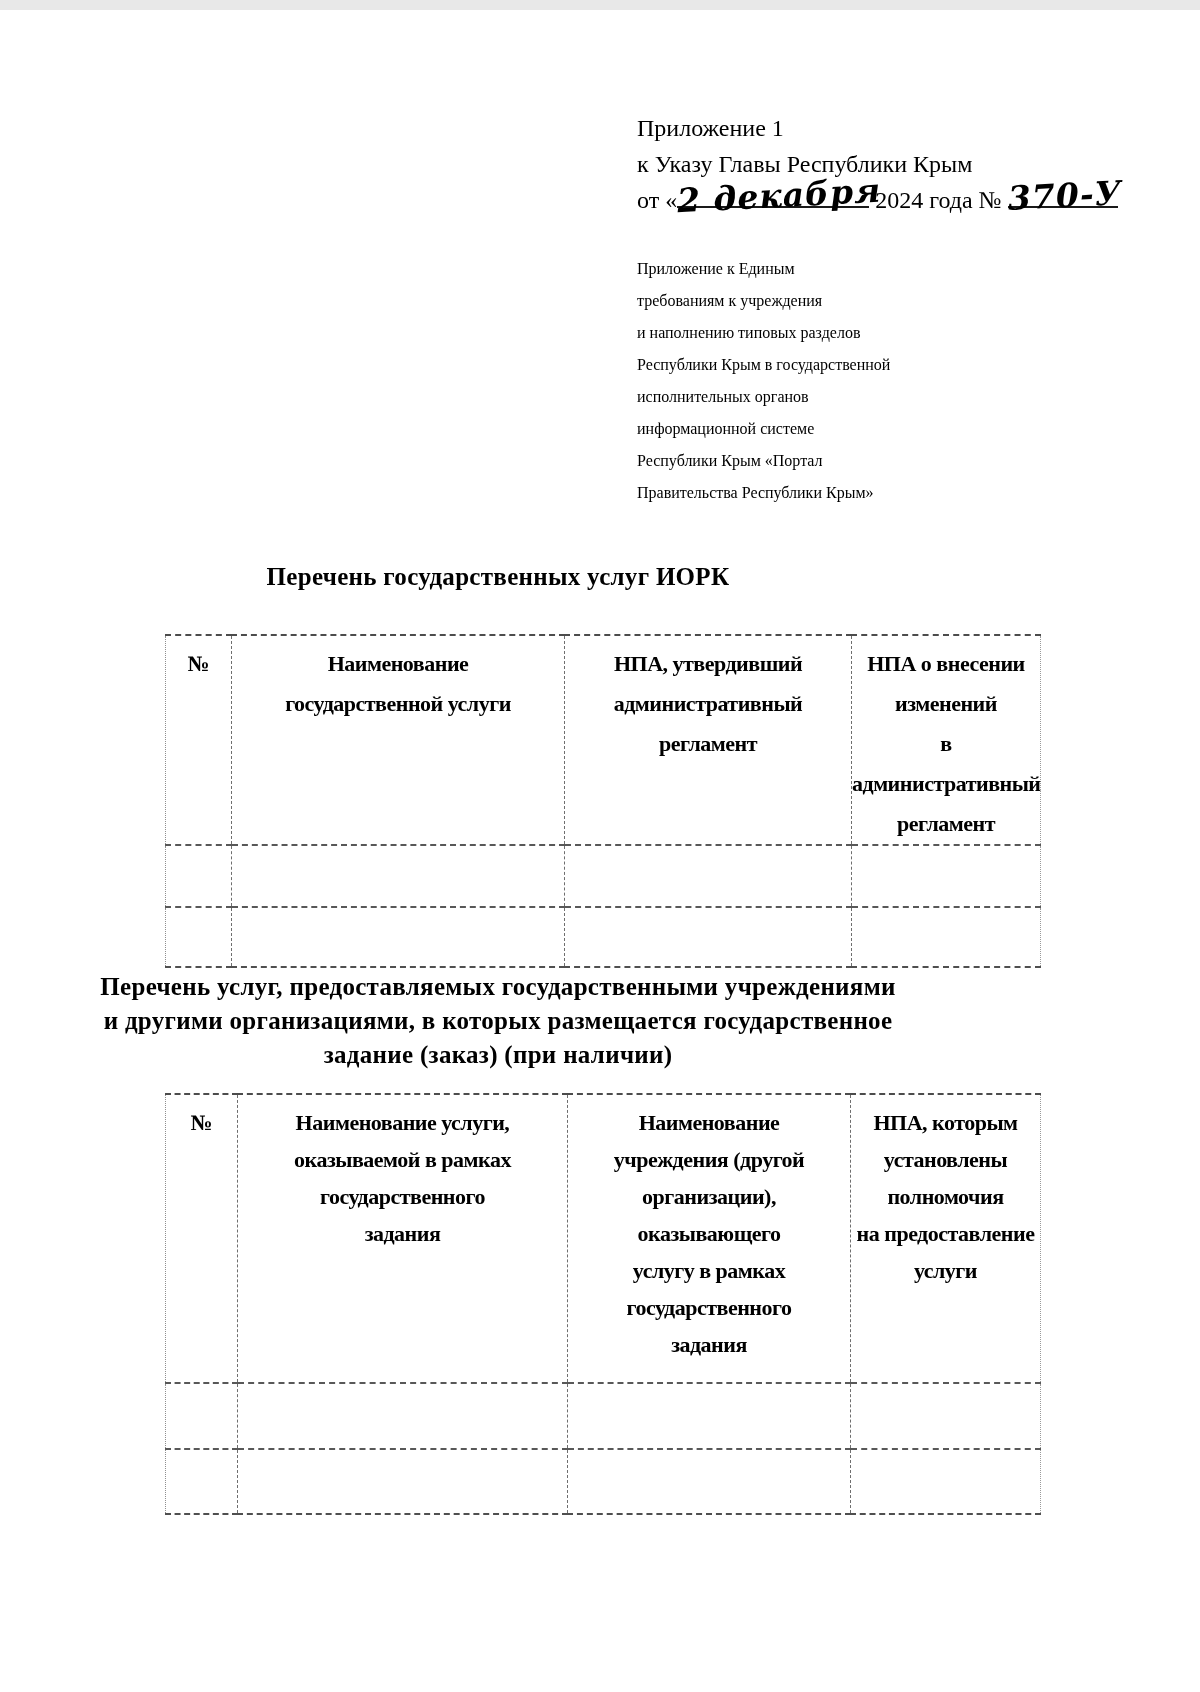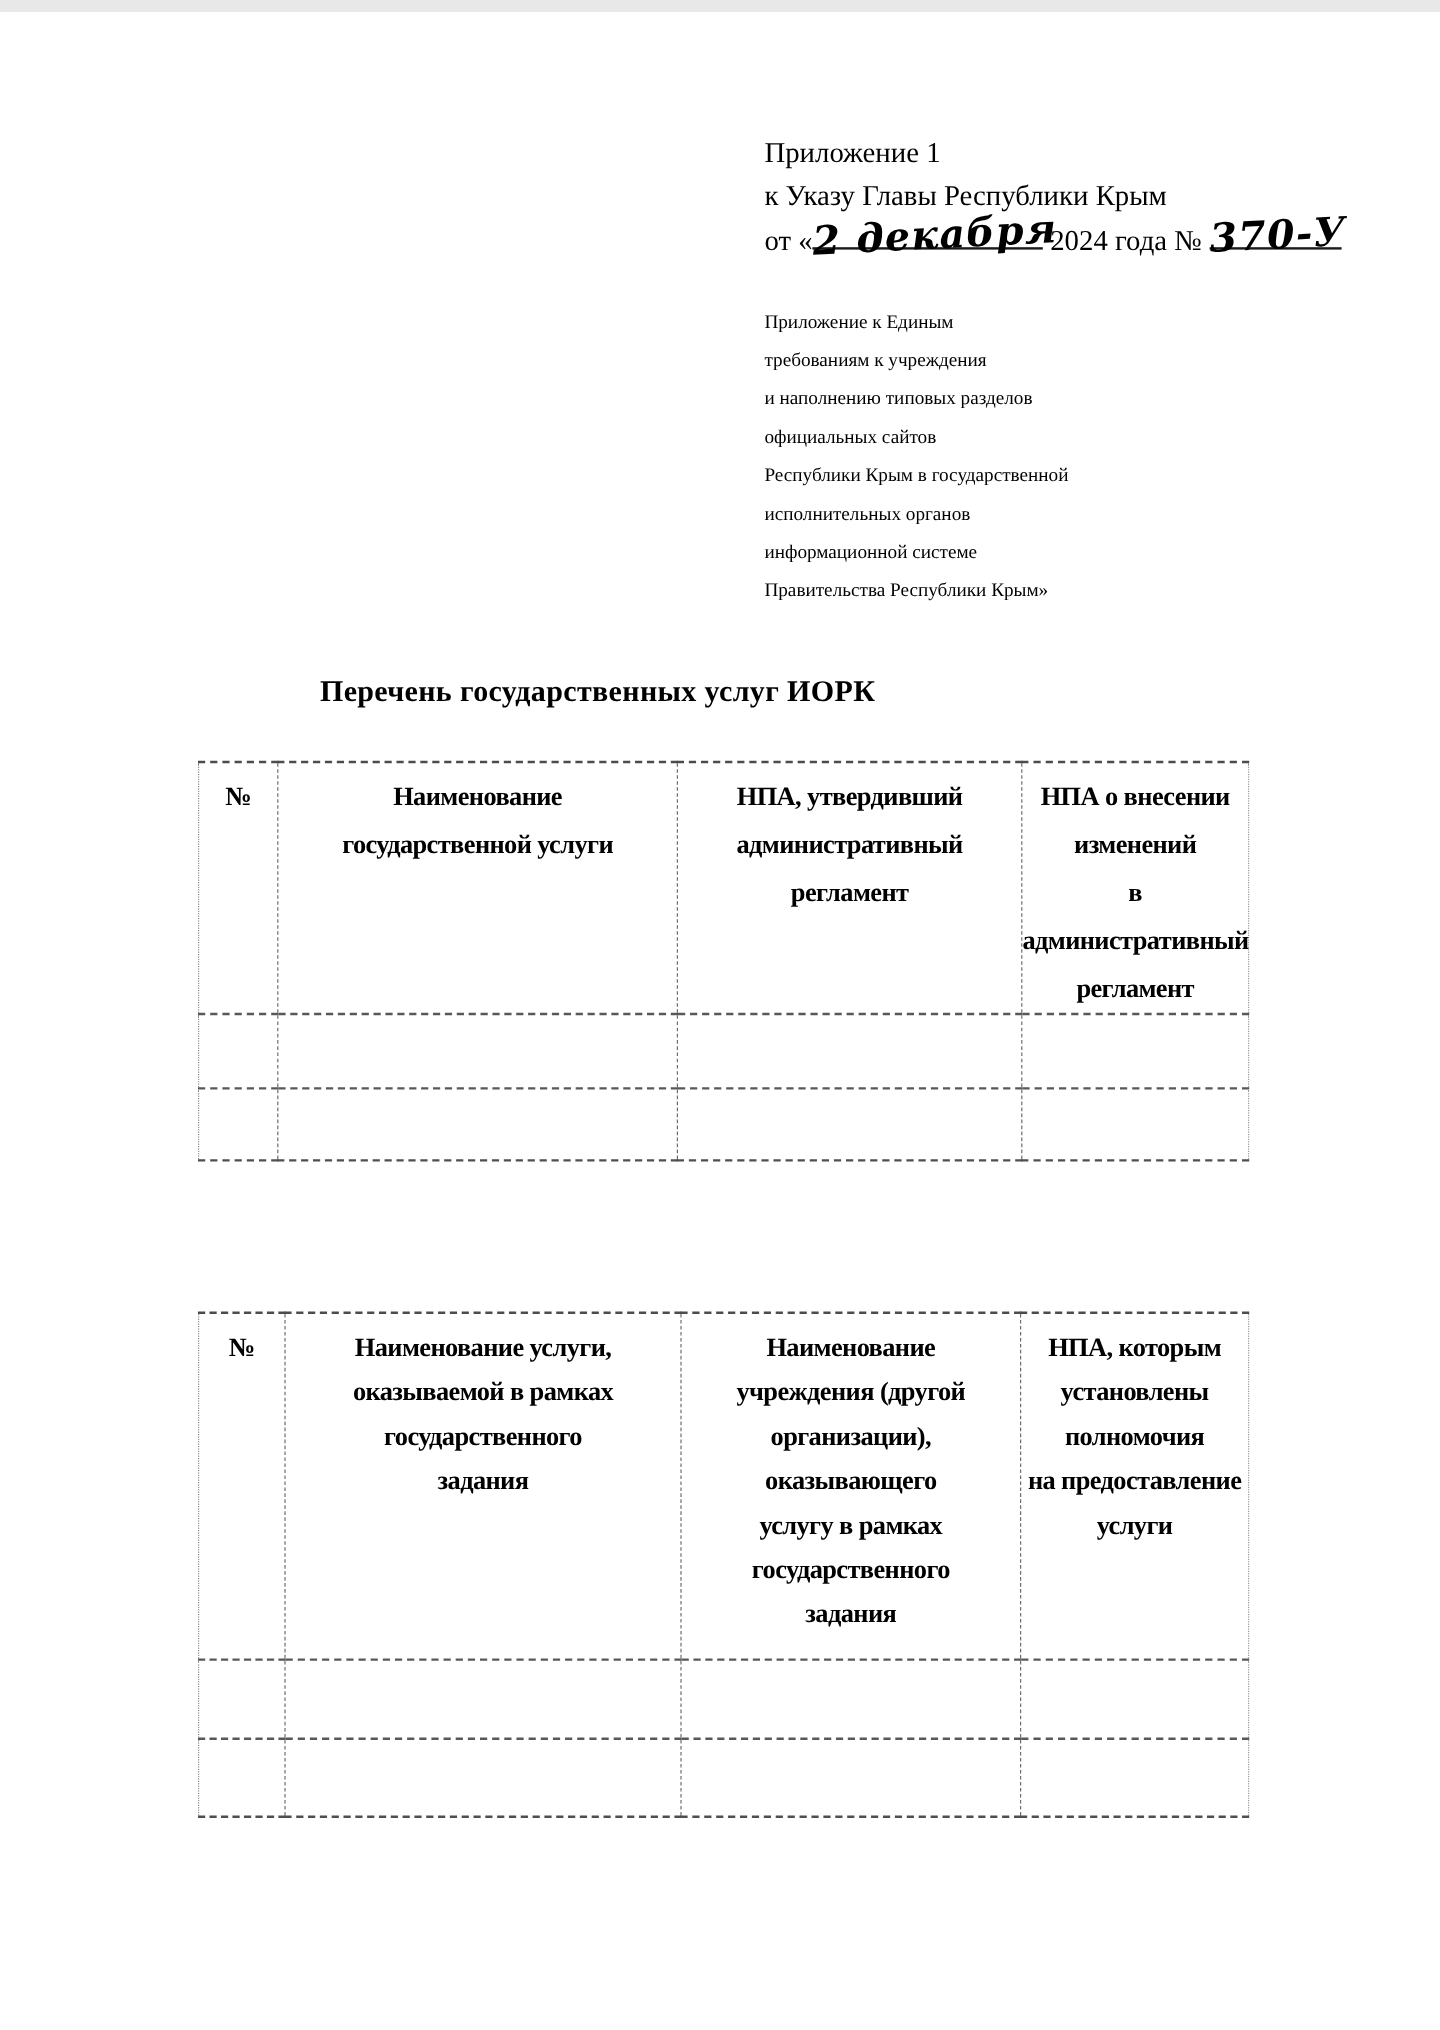--- a/index.html
+++ b/index.html
@@ -113,24 +113,24 @@
   <div class="appendix">
     <div>Приложение 1</div>
     <div>к Указу Главы Республики Крым</div>
     <div><span>от «</span><span class="blank blank-date"><span class="hw">2 декабря</span></span> <span>2024 года №</span> <span class="blank blank-num"><span class="hw">370-У</span></span></div>
   </div>
 
   <div class="reference">
     <div>Приложение к Единым</div>
     <div>требованиям к учреждения</div>
     <div>и наполнению типовых разделов</div>
-    <div>официальных сайтов</div>
     <div>Республики Крым в государственной</div>
     <div>исполнительных органов</div>
     <div>информационной системе</div>
+    <div>Республики Крым «Портал</div>
     <div>Правительства Республики Крым»</div>
   </div>
 
   <div class="sec-title sec-title-1">Перечень государственных услуг ИОРК</div>
 
   <table class="tbl t1">
     <colgroup>
       <col style="width:66px">
         <col style="width:333px">
         <col style="width:287px">
@@ -165,20 +165,23 @@
     </tr>
     <tr class="r2">
       <td></td>
       <td></td>
       <td></td>
       <td></td>
     </tr>
   </tbody>
     </table>
 
+  <div class="sec-title sec-title-2">Перечень услуг, предоставляемых государственными учреждениями
+и другими организациями, в которых размещается государственное
+задание (заказ) (при наличии)</div>
 
   <table class="tbl t2">
     <colgroup>
       <col style="width:72px">
         <col style="width:330px">
         <col style="width:283px">
         <col style="width:190px">
     </colgroup>
     <tbody>
         <tr class="hrow">

